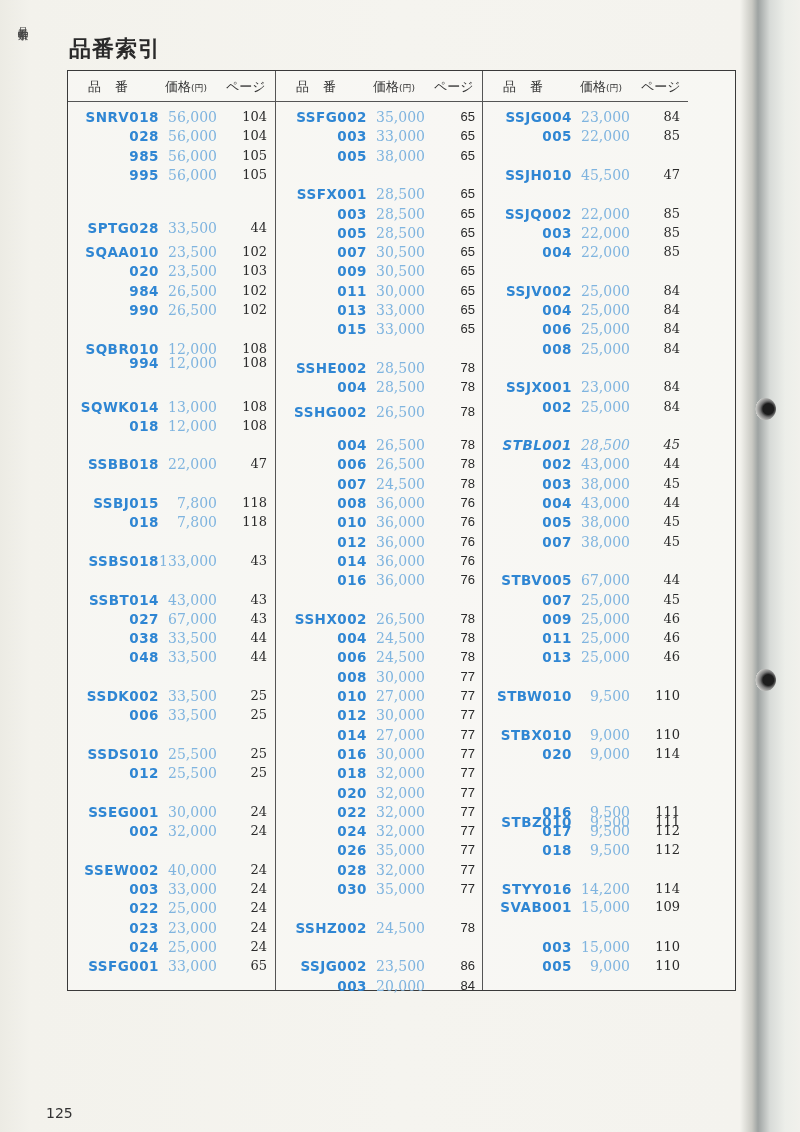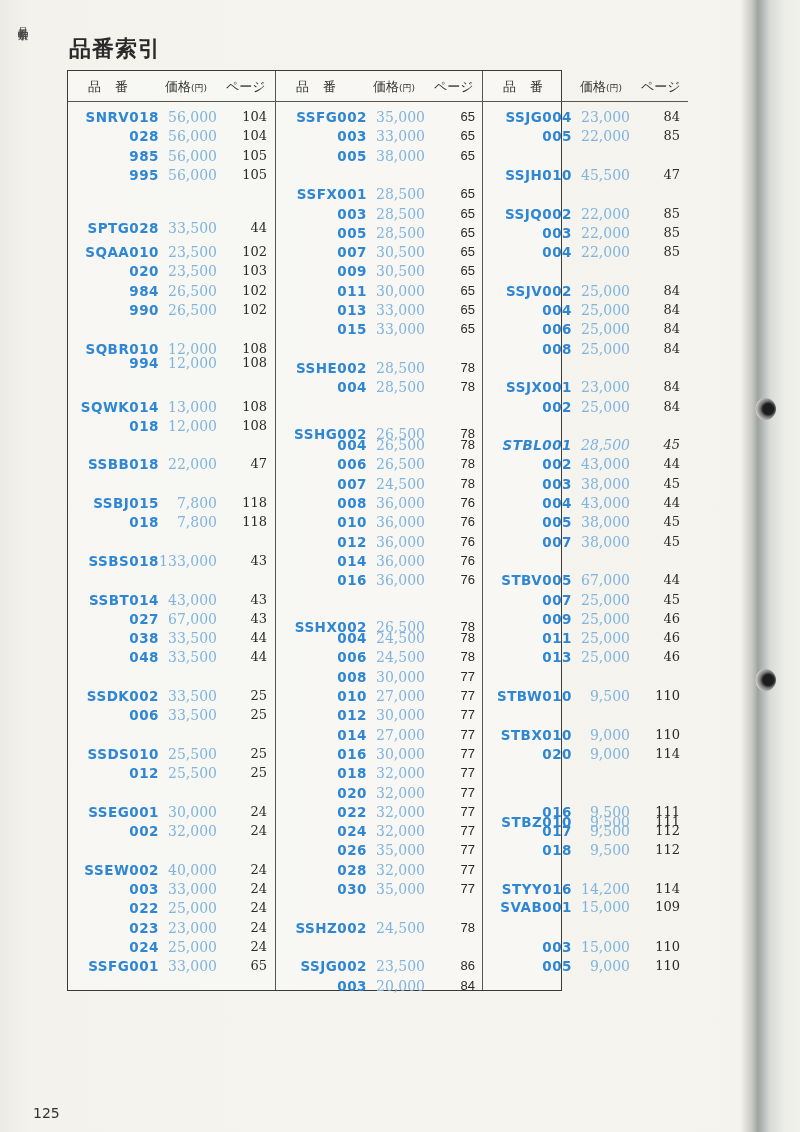--- a/index.html
+++ b/index.html
@@ -2,38 +2,38 @@
 <html><head>
 <meta charset="utf-8">
 <style>
   html,body{margin:0;padding:0;}
   body{width:800px;height:1132px;position:relative;overflow:hidden;
     background:linear-gradient(90deg,#ecebe4 0px,#f3f2ec 30px,#f5f4ef 400px,#f4f3ee 740px,#c9c9c3 752px,#9ea3a2 758px,#d8dbd8 770px,#eceee9 785px,#f1f1ec 800px);
     font-family:"DejaVu Sans","Liberation Sans",sans-serif;color:#222;}
   .side-tab{position:absolute;left:14px;top:18px;width:14px;font-size:11px;line-height:12px;color:#444;
     writing-mode:vertical-rl;letter-spacing:1px;}
   .title{position:absolute;left:69px;top:34px;font-size:22px;font-weight:bold;color:#2a2a2a;letter-spacing:1px;}
-  .table{position:absolute;left:67px;top:70px;width:495px;height:921px;border:1.5px solid #3a3a3a;box-sizing:border-box;background:rgba(250,250,247,0.55);}
+  .table{position:absolute;left:67px;top:70px;width:669px;height:921px;border:1.5px solid #3a3a3a;box-sizing:border-box;background:rgba(250,250,247,0.55);}
   .hdr{position:absolute;left:0;top:0;width:100%;height:30px;border-bottom:1px solid #555;}
   .col{position:absolute;top:0;height:100%;}
   .col.c0{left:0;width:207px;}
   .col.c1{left:207px;width:207px;border-left:1px solid #555;}
   .col.c2{left:414px;width:205px;border-left:1px solid #555;}
   .hcell{position:absolute;top:7px;font-size:13px;color:#333;white-space:nowrap;}
   .h-code{left:20px;letter-spacing:14px;}
   .h-price{left:97px;}
   .h-price small{font-size:9px;}
   .h-page{left:158px;}
   .rows{position:absolute;left:0;top:38px;width:100%;}
   .row{position:absolute;left:0;width:100%;height:19px;font-size:14px;}
   .code{position:absolute;right:116px;top:0;color:#2f86d3;font-weight:bold;letter-spacing:0.5px;white-space:nowrap;font-family:"DejaVu Sans","Liberation Sans",sans-serif;font-size:13.5px;}
   .price{position:absolute;right:58px;top:0;color:#7fb4df;font-family:"DejaVu Serif","Liberation Serif",serif;font-size:14px;white-space:nowrap;}
   .page{position:absolute;right:8px;top:0;color:#2b2b2b;font-family:"DejaVu Serif","Liberation Serif",serif;font-size:13px;white-space:nowrap;}
   .col.c1 .page{font-family:"Liberation Sans","DejaVu Sans",sans-serif;}
-  .pgnum{position:absolute;left:33px;top:1105px;font-size:14px;color:#333;}
+  .pgnum{position:absolute;left:46px;top:1105px;font-size:14px;color:#333;}
   .hole{position:absolute;left:754px;width:22px;height:22px;border-radius:50%;background:radial-gradient(circle at 65% 50%,#1d1d1d 0 30%,#777 45%,#cfcfcc 70%,rgba(200,200,196,0) 72%);}
 </style>
 </head>
 <body>
 
 <div class="side-tab">品番索引</div>
 <div class="title">品番索引</div>
 
 <div class="table">
   <div class="col c0">
@@ -275,21 +275,21 @@
         <div class="row" style="top: 250.9px;">
           <span class="code">SSHE002</span>
           <span class="price">28,500</span>
           <span class="page">78</span>
         </div>
         <div class="row" style="top: 270.2px;">
           <span class="code">004</span>
           <span class="price">28,500</span>
           <span class="page">78</span>
         </div>
-        <div class="row" style="top: 317px;">
+        <div class="row" style="top: 295px;">
           <span class="code">SSHG002</span>
           <span class="price">26,500</span>
           <span class="page">78</span>
         </div>
         <div class="row" style="top: 328.1px;">
           <span class="code">004</span>
           <span class="price">26,500</span>
           <span class="page">78</span>
         </div>
         <div class="row" style="top: 347.4px;">
@@ -320,21 +320,21 @@
         <div class="row" style="top: 443.9px;">
           <span class="code">014</span>
           <span class="price">36,000</span>
           <span class="page">76</span>
         </div>
         <div class="row" style="top: 463.2px;">
           <span class="code">016</span>
           <span class="price">36,000</span>
           <span class="page">76</span>
         </div>
-        <div class="row" style="top: 501.8px; margin-top: 8px;">
+        <div class="row" style="top: 501.8px;">
           <span class="code">SSHX002</span>
           <span class="price">26,500</span>
           <span class="page">78</span>
         </div>
         <div class="row" style="top: 521.1px;">
           <span class="code">004</span>
           <span class="price">24,500</span>
           <span class="page">78</span>
         </div>
         <div class="row" style="top: 540.4px;">

